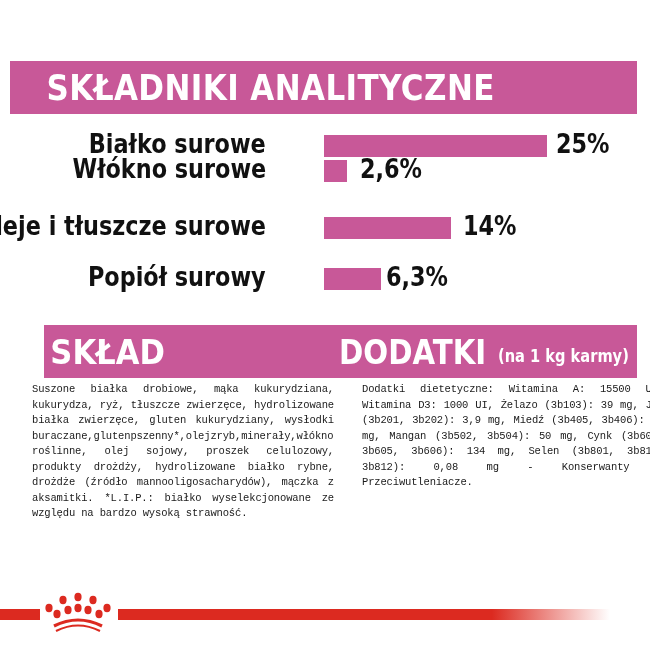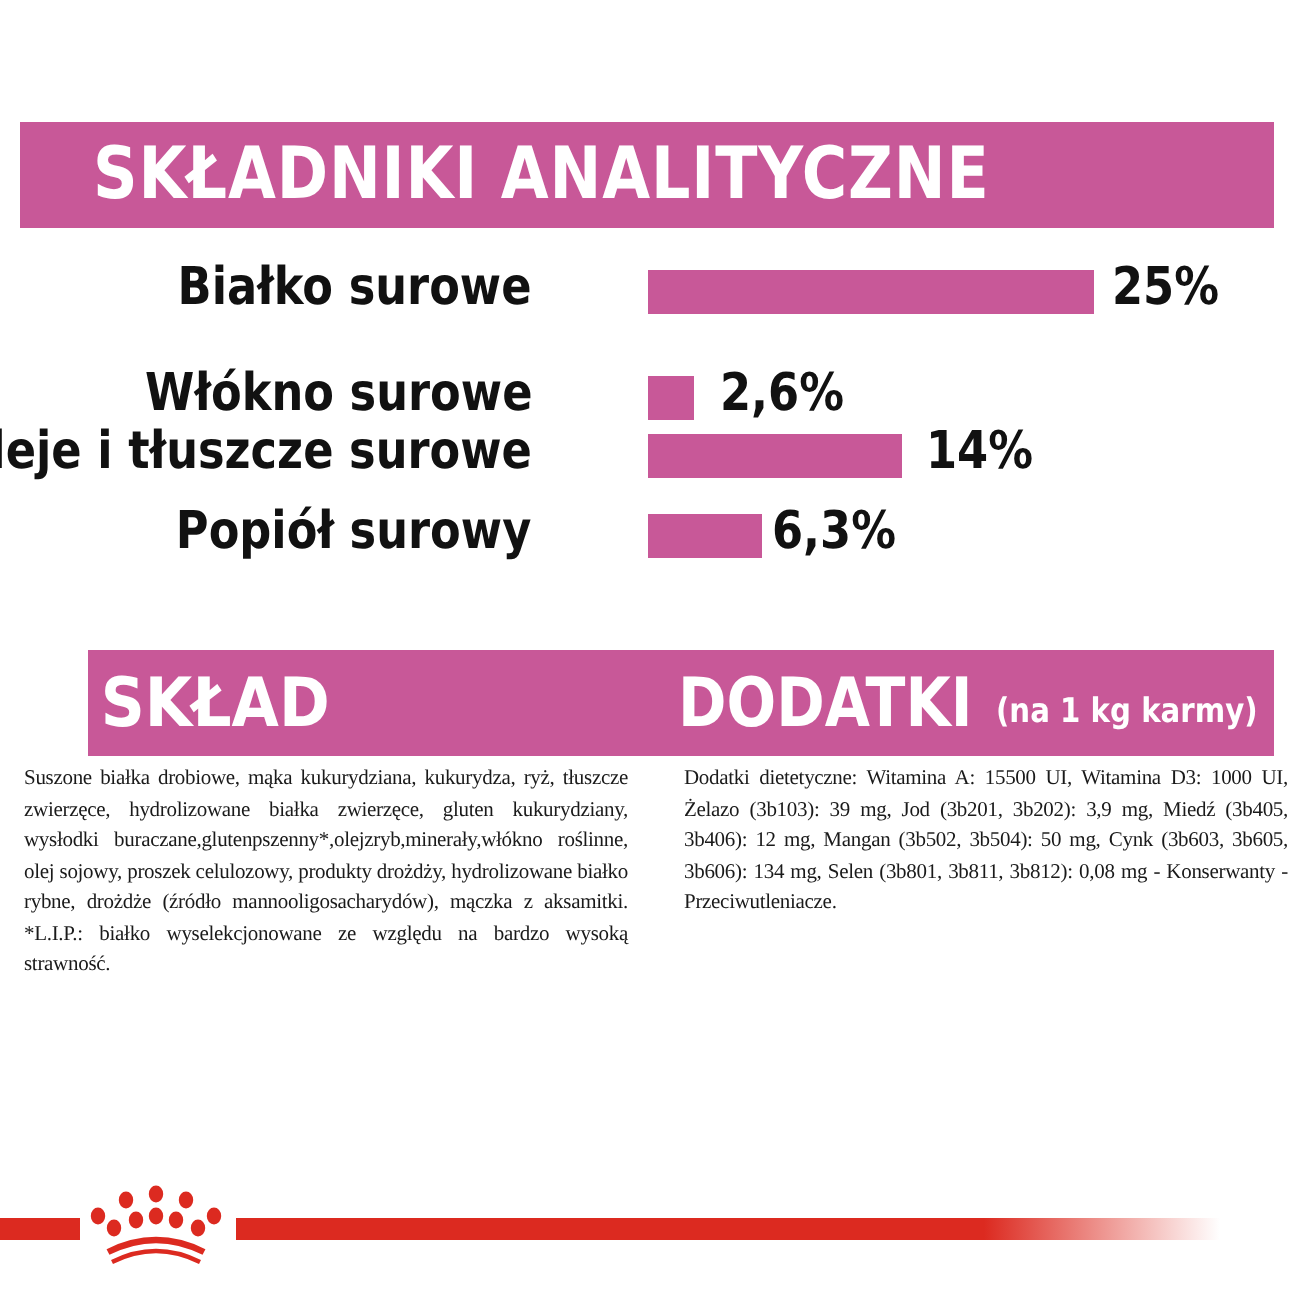--- a/index.html
+++ b/index.html
@@ -58,26 +58,27 @@
     #hdr-sklad { left: 12px; top: 325px; width: 304px; height: 53px; font-size: 34px; margin-left: 32px; }
     #hdr-sklad span { transform: scaleX(0.9); display: inline-block; }
     #hdr-dodatki { left: 333px; top: 325px; width: 304px; height: 53px; justify-content: flex-start; padding-left: 6px; }
     #hdr-dodatki .big { font-size: 34px; transform: scaleX(0.86); transform-origin: left center; display: inline-block; }
     #hdr-dodatki .small { font-size: 17px; margin-left: -12px; transform: scaleX(0.86); transform-origin: left center; display: inline-block; margin-top: 8px; }
 
     .body-text {
       position: absolute;
       top: 382px;
       width: 302px;
-      font-family: Liberation Serif, serif;
+      font-family: Liberation Mono, monospace;
       font-size: 10.5px;
       line-height: 15.5px;
       text-align: justify;
       color: #1a1a1a;
       letter-spacing: -0.15px;
+      margin-left: 20px;
     }
     #sklad-text { left: 12px; }
     #dodatki-text { left: 342px; }
 
     .footer-line {
       position: absolute;
       top: 609px;
       height: 11px;
       background: #dc2a20;
     }
@@ -91,31 +92,31 @@
 <div id="hdr-main" class="pink-box">
   <span>SKŁADNIKI ANALITYCZNE</span>
 </div>
 
 <div id="chart">
   <div class="bar-row" style="top:135px">
     <span class="bar-label">Białko surowe</span>
     <div class="bar" style="width:223px"></div>
     <span class="bar-value" style="left:556px">25%</span>
   </div>
-  <div class="bar-row" style="top:188px">
+  <div class="bar-row" style="top:160px">
     <span class="bar-label">Włókno surowe</span>
     <div class="bar" style="width:23px"></div>
     <span class="bar-value" style="left:360px">2,6%</span>
   </div>
   <div class="bar-row" style="top:217px">
     <span class="bar-label">Oleje i tłuszcze surowe</span>
     <div class="bar" style="width:127px"></div>
     <span class="bar-value" style="left:463px">14%</span>
   </div>
-  <div class="bar-row" style="top:257px">
+  <div class="bar-row" style="top:268px">
     <span class="bar-label">Popiół surowy</span>
     <div class="bar" style="width:57px"></div>
     <span class="bar-value" style="left:386px">6,3%</span>
   </div>
 </div>
 
 <div id="hdr-sklad" class="pink-box">
   <span>SKŁAD</span>
 </div>
 <div id="hdr-dodatki" class="pink-box">

